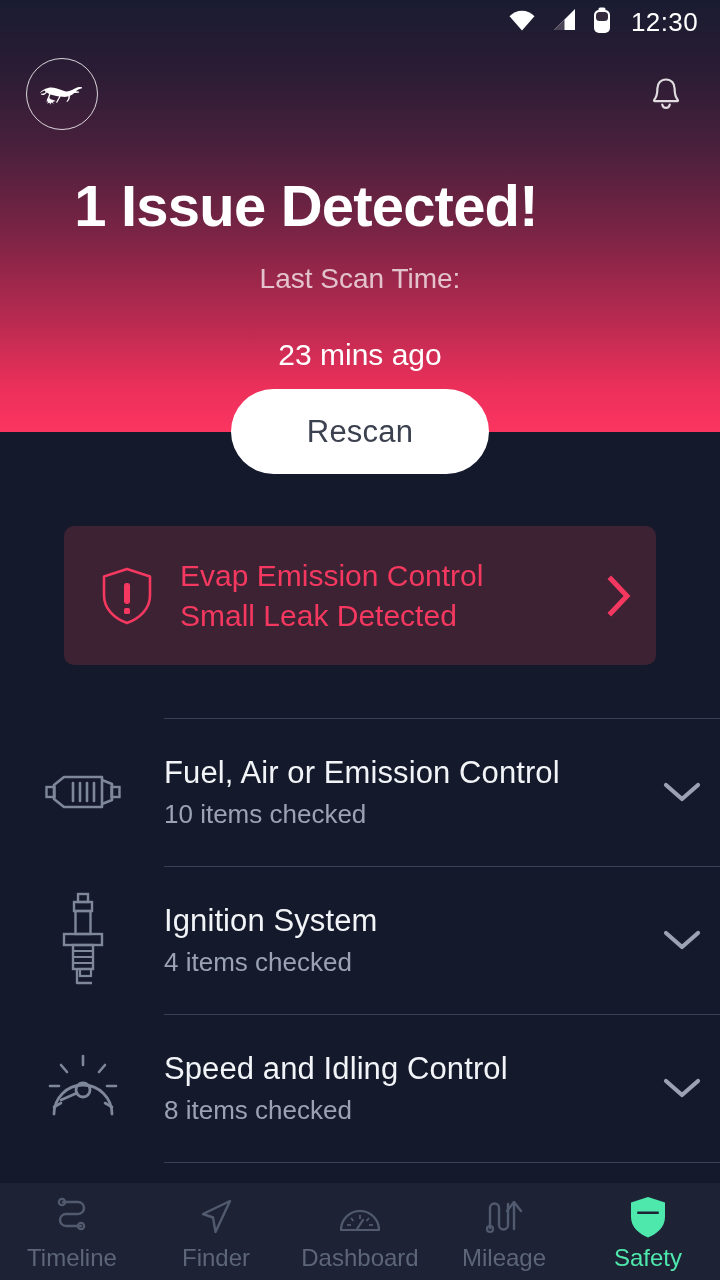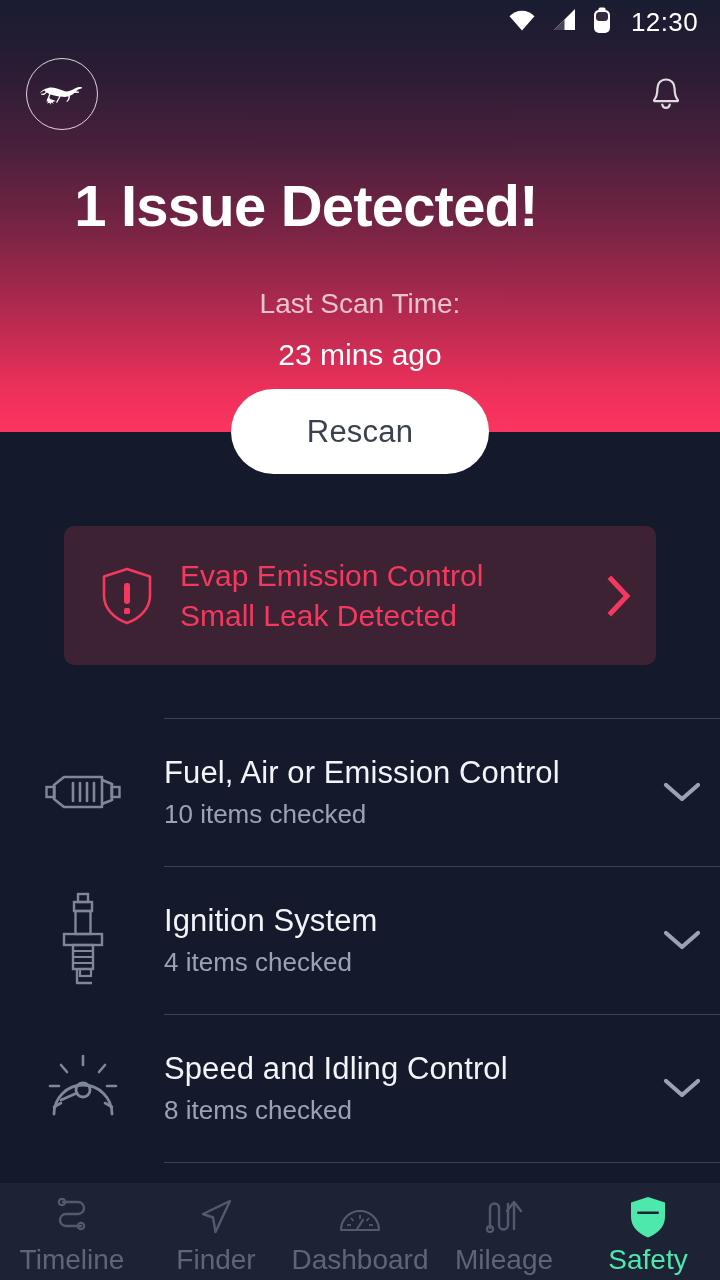--- a/index.html
+++ b/index.html
@@ -37,21 +37,21 @@
     border:1.6px solid rgba(255,255,255,.82); border-radius:50%;
     display:flex; align-items:center; justify-content:center;
   }
   .bell { position:absolute; right:32px; top:72px; width:44px; height:44px; }
 
   .hero-title {
     position:absolute; top:172px; left:0; width:612px; text-align:center;
     color:#ffffff; font-size:58px; font-weight:bold; letter-spacing:-0.8px;
   }
   .scan-label {
-    position:absolute; top:288px; left:0; width:720px; text-align:center;
+    position:absolute; top:263px; left:0; width:720px; text-align:center;
     color:rgba(255,255,255,.72); font-size:28px;
   }
   .scan-value {
     position:absolute; top:320px; left:0; width:720px; text-align:center;
     color:#ffffff; font-size:30px;margin-top:18px;
   }
 
   .rescan {
     position:absolute; left:231px; top:389px; width:258px; height:85px;
     background:#ffffff; border:none; border-radius:43px;
@@ -91,21 +91,21 @@
   
   .tabbar {
     position:absolute; left:0; bottom:0; width:720px; height:97px;
     background:#1d2335; display:flex; align-items:flex-start;
   }
   .tab {
     flex:1 1 0; height:97px; display:flex; flex-direction:column;
     align-items:center; justify-content:flex-start; padding-top:11px; cursor:pointer;
   }
   .tab .ti { height:46px; display:flex; align-items:center; justify-content:center; }
-  .tab .tl { font-size:28px; margin-top:4px; color:#5d6578; }
+  .tab .tl { font-size:24px; margin-top:4px; color:#5d6578; }
   .tab.active .tl { color:#4ee8ac; }
 </style>
 </head>
 <body>
 
 <div id="app">
 
   <div class="hero">
 
     <div class="statusbar">

